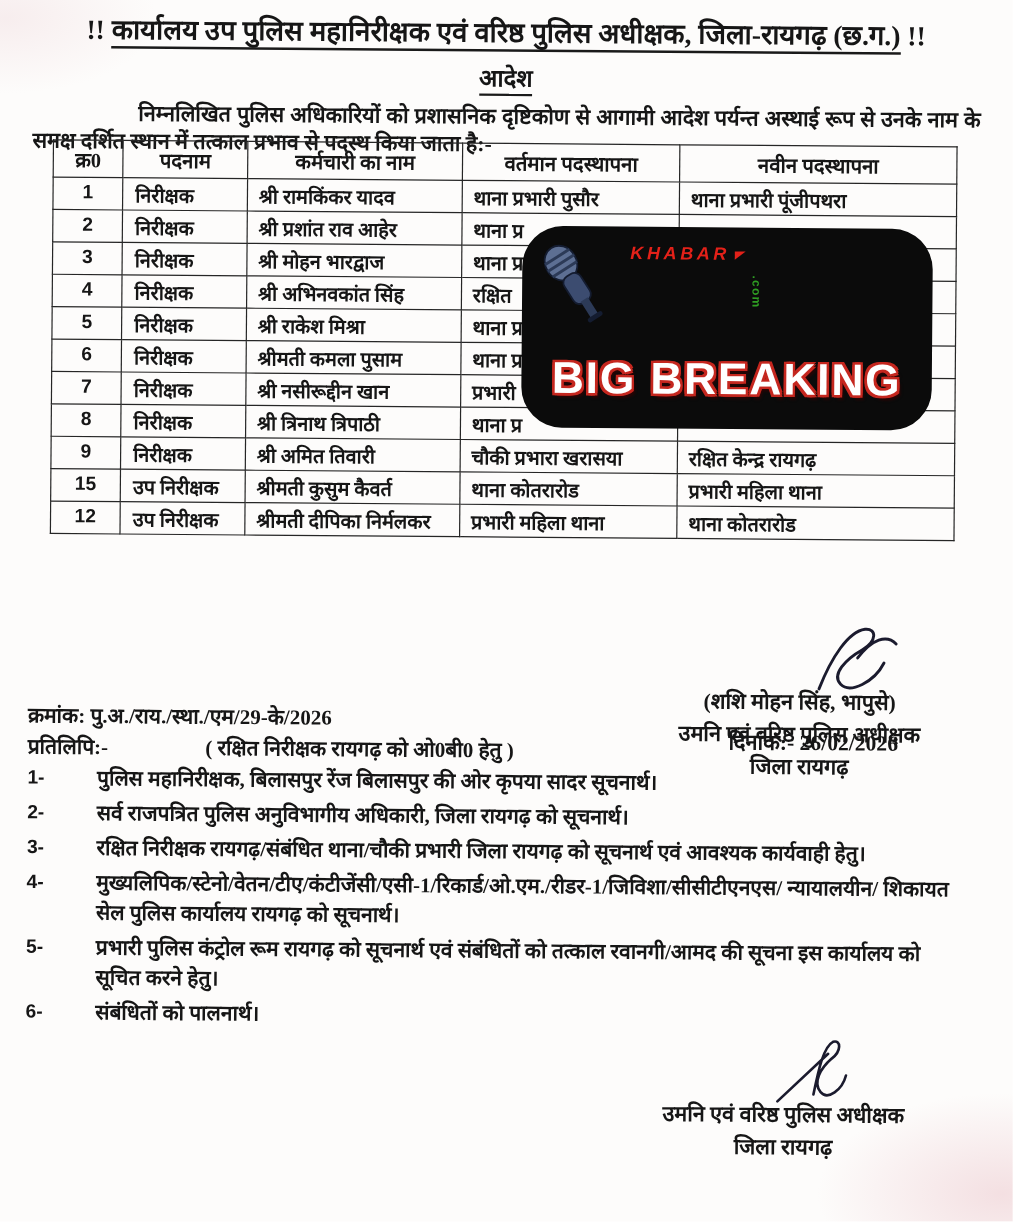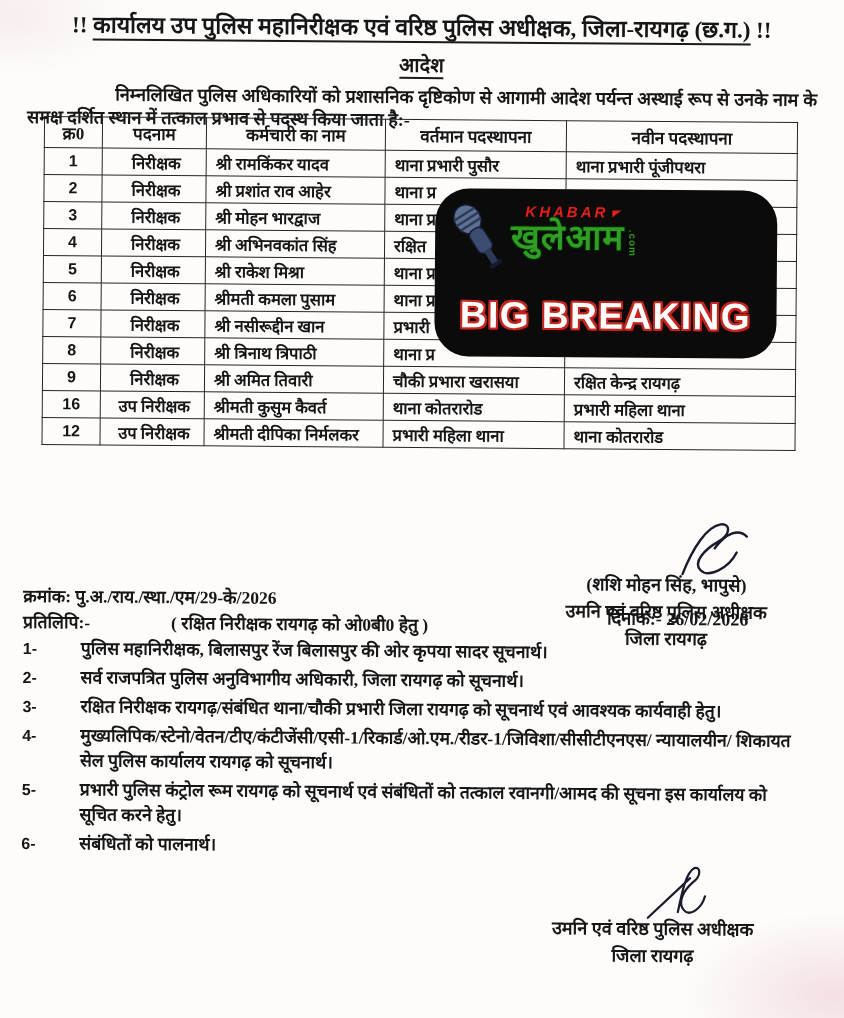--- a/index.html
+++ b/index.html
@@ -34,21 +34,21 @@
     border-collapse:collapse;table-layout:fixed;
   }
   table.order th,table.order td{
     border:1.6px solid #262626;font-weight:bold;
     height:26px;padding:0 6px;white-space:nowrap;overflow:hidden;
   }
   table.order th{font-size:17px;text-align:center;padding:2px 4px;}
   table.order td{font-size:16.5px;}
   .col0{width:58px;} .col1{width:104px;} .col2{width:179px;} .col3{width:181px;} .col4{width:231px;}
   table.order td.c0{text-align:center;font-family:"Liberation Sans",sans-serif;font-size:16px;}
-  table.order td.c1{text-align:center;padding-left:10px;}
+  table.order td.c1{text-align:left;padding-left:10px;}
   table.order td.c2,table.order td.c3,table.order td.c4{text-align:left;padding-left:9px;}
 
   
   .overlay{
     position:absolute;left:437px;top:188px;width:342px;height:168px;
     background:var(--bg,#0b0b0b);border-radius:34px;z-index:5;
   }
   .brand{position:absolute;left:10px;top:8px;display:flex;align-items:flex-start;}
   .brand-text{position:relative;margin-left:2px;margin-top:6px;}
   .brand-top{
@@ -195,21 +195,21 @@
             <td class="c4"></td>
           </tr>
           <tr>
             <td class="c0">9</td>
             <td class="c1">निरीक्षक</td>
             <td class="c2">श्री अमित तिवारी</td>
             <td class="c3">चौकी प्रभारा खरासया</td>
             <td class="c4">रक्षित केन्द्र रायगढ़</td>
           </tr>
           <tr>
-            <td class="c0">16</td>
+            <td class="c0">15</td>
             <td class="c1">उप निरीक्षक</td>
             <td class="c2">श्रीमती कुसुम कैवर्त</td>
             <td class="c3">थाना कोतरारोड</td>
             <td class="c4">प्रभारी महिला थाना</td>
           </tr>
           <tr>
             <td class="c0">12</td>
             <td class="c1">उप निरीक्षक</td>
             <td class="c2">श्रीमती दीपिका निर्मलकर</td>
             <td class="c3">प्रभारी महिला थाना</td>
@@ -224,21 +224,20 @@
           <g transform="rotate(-33 32 38)">
             <ellipse cx="32" cy="20" rx="13" ry="15" fill="#5d6f93" stroke="#141c30" stroke-width="1.5"></ellipse>
             <path d="M20 14 H44 M19 20 H45 M20 26 H44" stroke="#2c3a57" stroke-width="2.4"></path>
             <rect x="24" y="32" width="16" height="26" rx="6" fill="#3c4c70" stroke="#141c30" stroke-width="1.5"></rect>
             <rect x="28.5" y="56" width="7" height="16" fill="#2c3a57"></rect>
             <rect x="25" y="71" width="14" height="4" rx="2" fill="#141c30"></rect>
           </g>
         </svg>
         <div class="brand-text">
           <span class="brand-top"><span>KHABAR</span><span class="brand-flag"></span></span>
-          <span class="brand-main">खुलेआम</span>
           <span class="brand-suffix">.com</span>
         </div>
       </div>
       <div class="headline">BIG BREAKING</div>
     </div>
 
     <div class="sig-top">
       <svg width="95" height="62" viewBox="0 0 95 62">
         <path d="M14 56 C24 30 38 8 52 6 C62 5 62 16 50 23 C36 31 24 44 32 52 C40 60 60 50 68 34 M46 30 C58 14 70 10 78 18" fill="none" stroke="#1b1b2e" stroke-width="2.4" stroke-linecap="round"></path>
       </svg>

